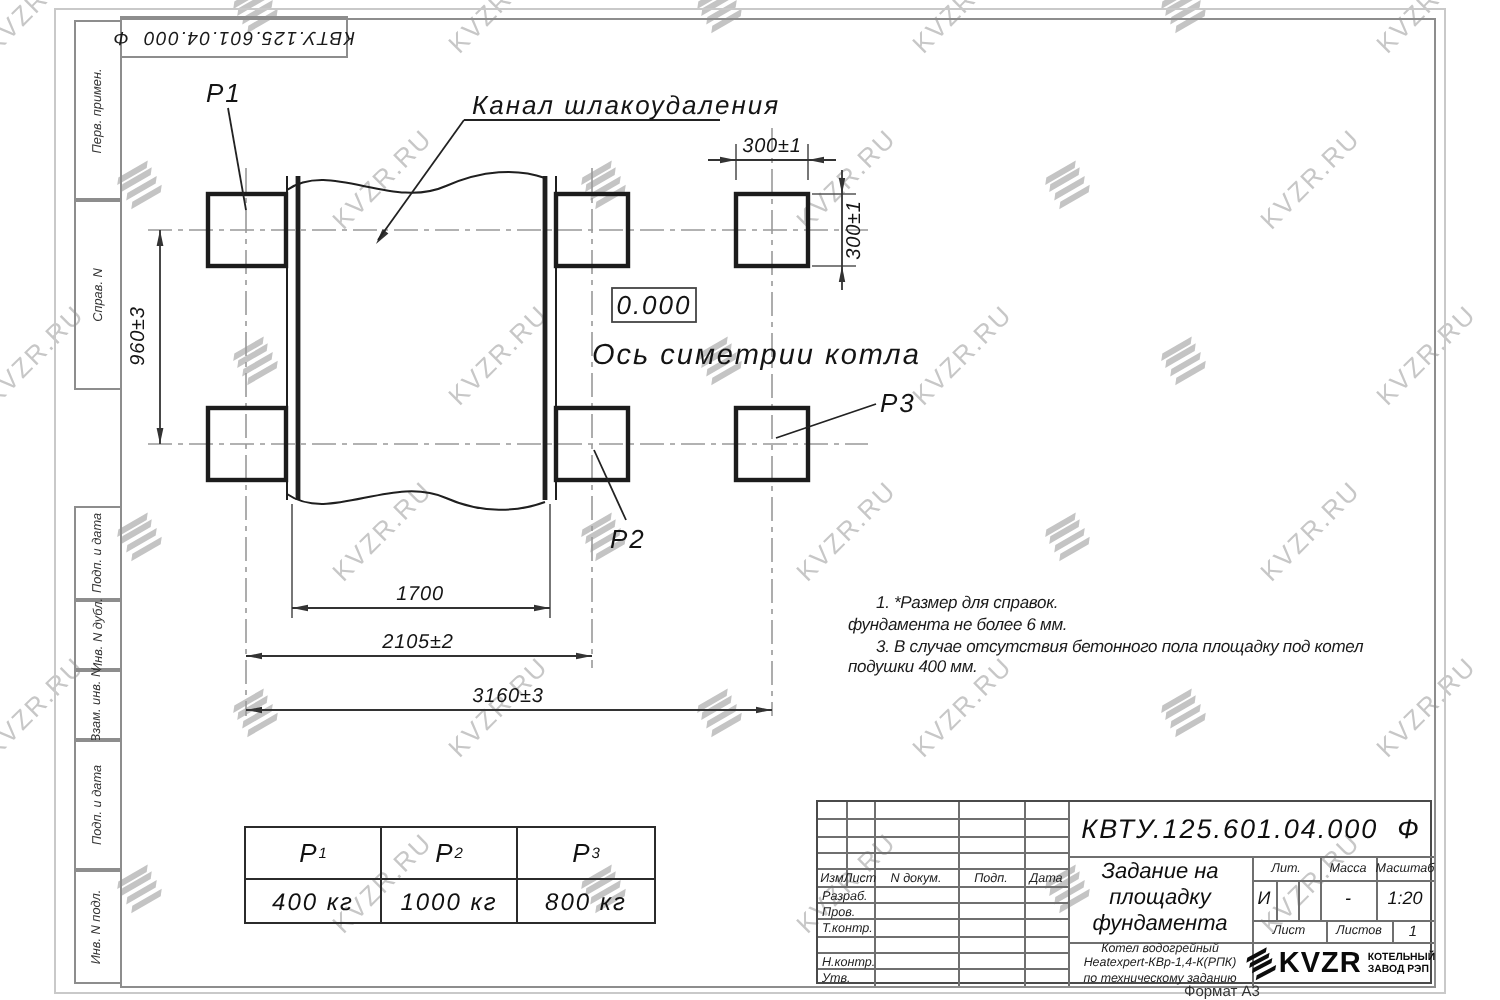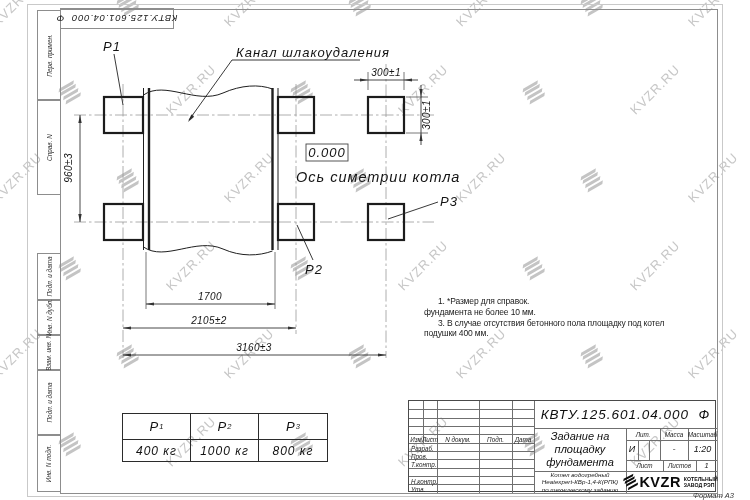--- a/index.html
+++ b/index.html
@@ -27,21 +27,21 @@
                 z-index:2;box-sizing:border-box}
   .stamp-corner .txt{transform:rotate(180deg);font-size:9.5px;font-style:italic;
                      letter-spacing:.8px;white-space:pre;color:#1a1a1a}
   
   .drawing{position:absolute;left:0;top:0;z-index:1}
   .drawing text{font-family:"Liberation Sans",sans-serif;font-style:italic;fill:#141414}
   .drawing .dimt{font-size:10px;letter-spacing:.4px}
   .drawing .lblt{font-size:13px;letter-spacing:1px}
   .drawing .axt{font-size:14.5px;letter-spacing:1px}
   
-  .notes{position:absolute;left:424px;top:296px;z-index:2;font-size:8.5px;
+  .notes{position:absolute;left:424px;top:296px;z-index:2;font-style:italic;font-size:8.5px;
          letter-spacing:-.15px;line-height:10.8px;color:#1a1a1a;white-space:nowrap}
   .notes .num{padding-left:14px}
   
   .ltable{position:absolute;left:122px;top:413px;width:206px;height:49px;z-index:2;
           border:1.6px solid #2b2b2b;display:grid;grid-template-columns:1fr 1fr 1fr;
           grid-template-rows:26px 1fr;font-style:italic;box-sizing:border-box;background:transparent}
   .ltable div{display:flex;align-items:center;justify-content:center}
   .ltable .hc{border-right:1.2px solid #2b2b2b;border-bottom:1.2px solid #2b2b2b;font-size:13px}
   .ltable .hc:nth-child(3){border-right:none}
   .ltable .vc{border-right:1.2px solid #2b2b2b;font-size:12px;letter-spacing:1px}
@@ -64,22 +64,22 @@
            flex-direction:column;align-items:center;justify-content:center;font-size:6.2px;
            line-height:7.2px;text-align:center;color:#222}
   .tb .val{position:absolute;font-size:9px;color:#111;transform:translateX(-50%)}
   .tb .logo{position:absolute;left:217px;top:70px;width:91px;height:22px;display:flex;
             align-items:center;justify-content:center;gap:3px;font-style:normal}
   .tb-mark{display:inline-block;transform:rotate(-28deg)}
   .tb-mark i{display:block;width:11px;height:2.4px;margin:.9px 0;background:#0d0d0d;
              transform:skewX(-38deg)}
   .tb .kv{font-weight:bold;font-size:14.5px;letter-spacing:.5px;color:#0a0a0a}
   .tb .co{font-size:5.2px;font-weight:bold;line-height:6px;color:#0a0a0a}
-  .fmt{position:absolute;left:614px;top:491px;width:120px;text-align:right;font-size:7.5px;
-       font-style:italic;color:#333;z-index:2}
+  .fmt{position:absolute;left:592px;top:491px;width:120px;text-align:left;font-size:7.5px;
+       color:#333;z-index:2}
 </style>
 </head>
 <body>
 
 <div class="page">
 
   <div class="wm-layer">
       <div class="wm-text" style="left: -15px; top: -6px;">KVZR.RU</div>
       <div class="wm-logo" style="left: 119px; top: -6px;">
         <i></i>
@@ -320,21 +320,21 @@
     <text class="dimt" x="210" y="300" text-anchor="middle">1700</text>
     <text class="dimt" x="209" y="324" text-anchor="middle">2105±2</text>
     <text class="dimt" x="254" y="351" text-anchor="middle">3160±3</text>
     <text class="dimt" x="386" y="76" text-anchor="middle">300±1</text>
     <text class="dimt" text-anchor="middle" transform="translate(430,115) rotate(-90)">300±1</text>
     <text class="dimt" text-anchor="middle" transform="translate(72,168) rotate(-90)">960±3</text>
   </svg>
 
   <div class="notes">
     <div class="num">1. *Размер для справок.</div>
-    <div>фундамента не более 10 мм.</div>
+    <div>фундамента не более 6 мм.</div>
     <div class="num">3. В случае отсутствия бетонного пола площадку под котел</div>
     <div>подушки 400 мм.</div>
   </div>
 
   <div class="ltable">
     <div class="hc">
         <span>P</span>
         <sub>1</sub>
       </div>
     <div class="hc">

